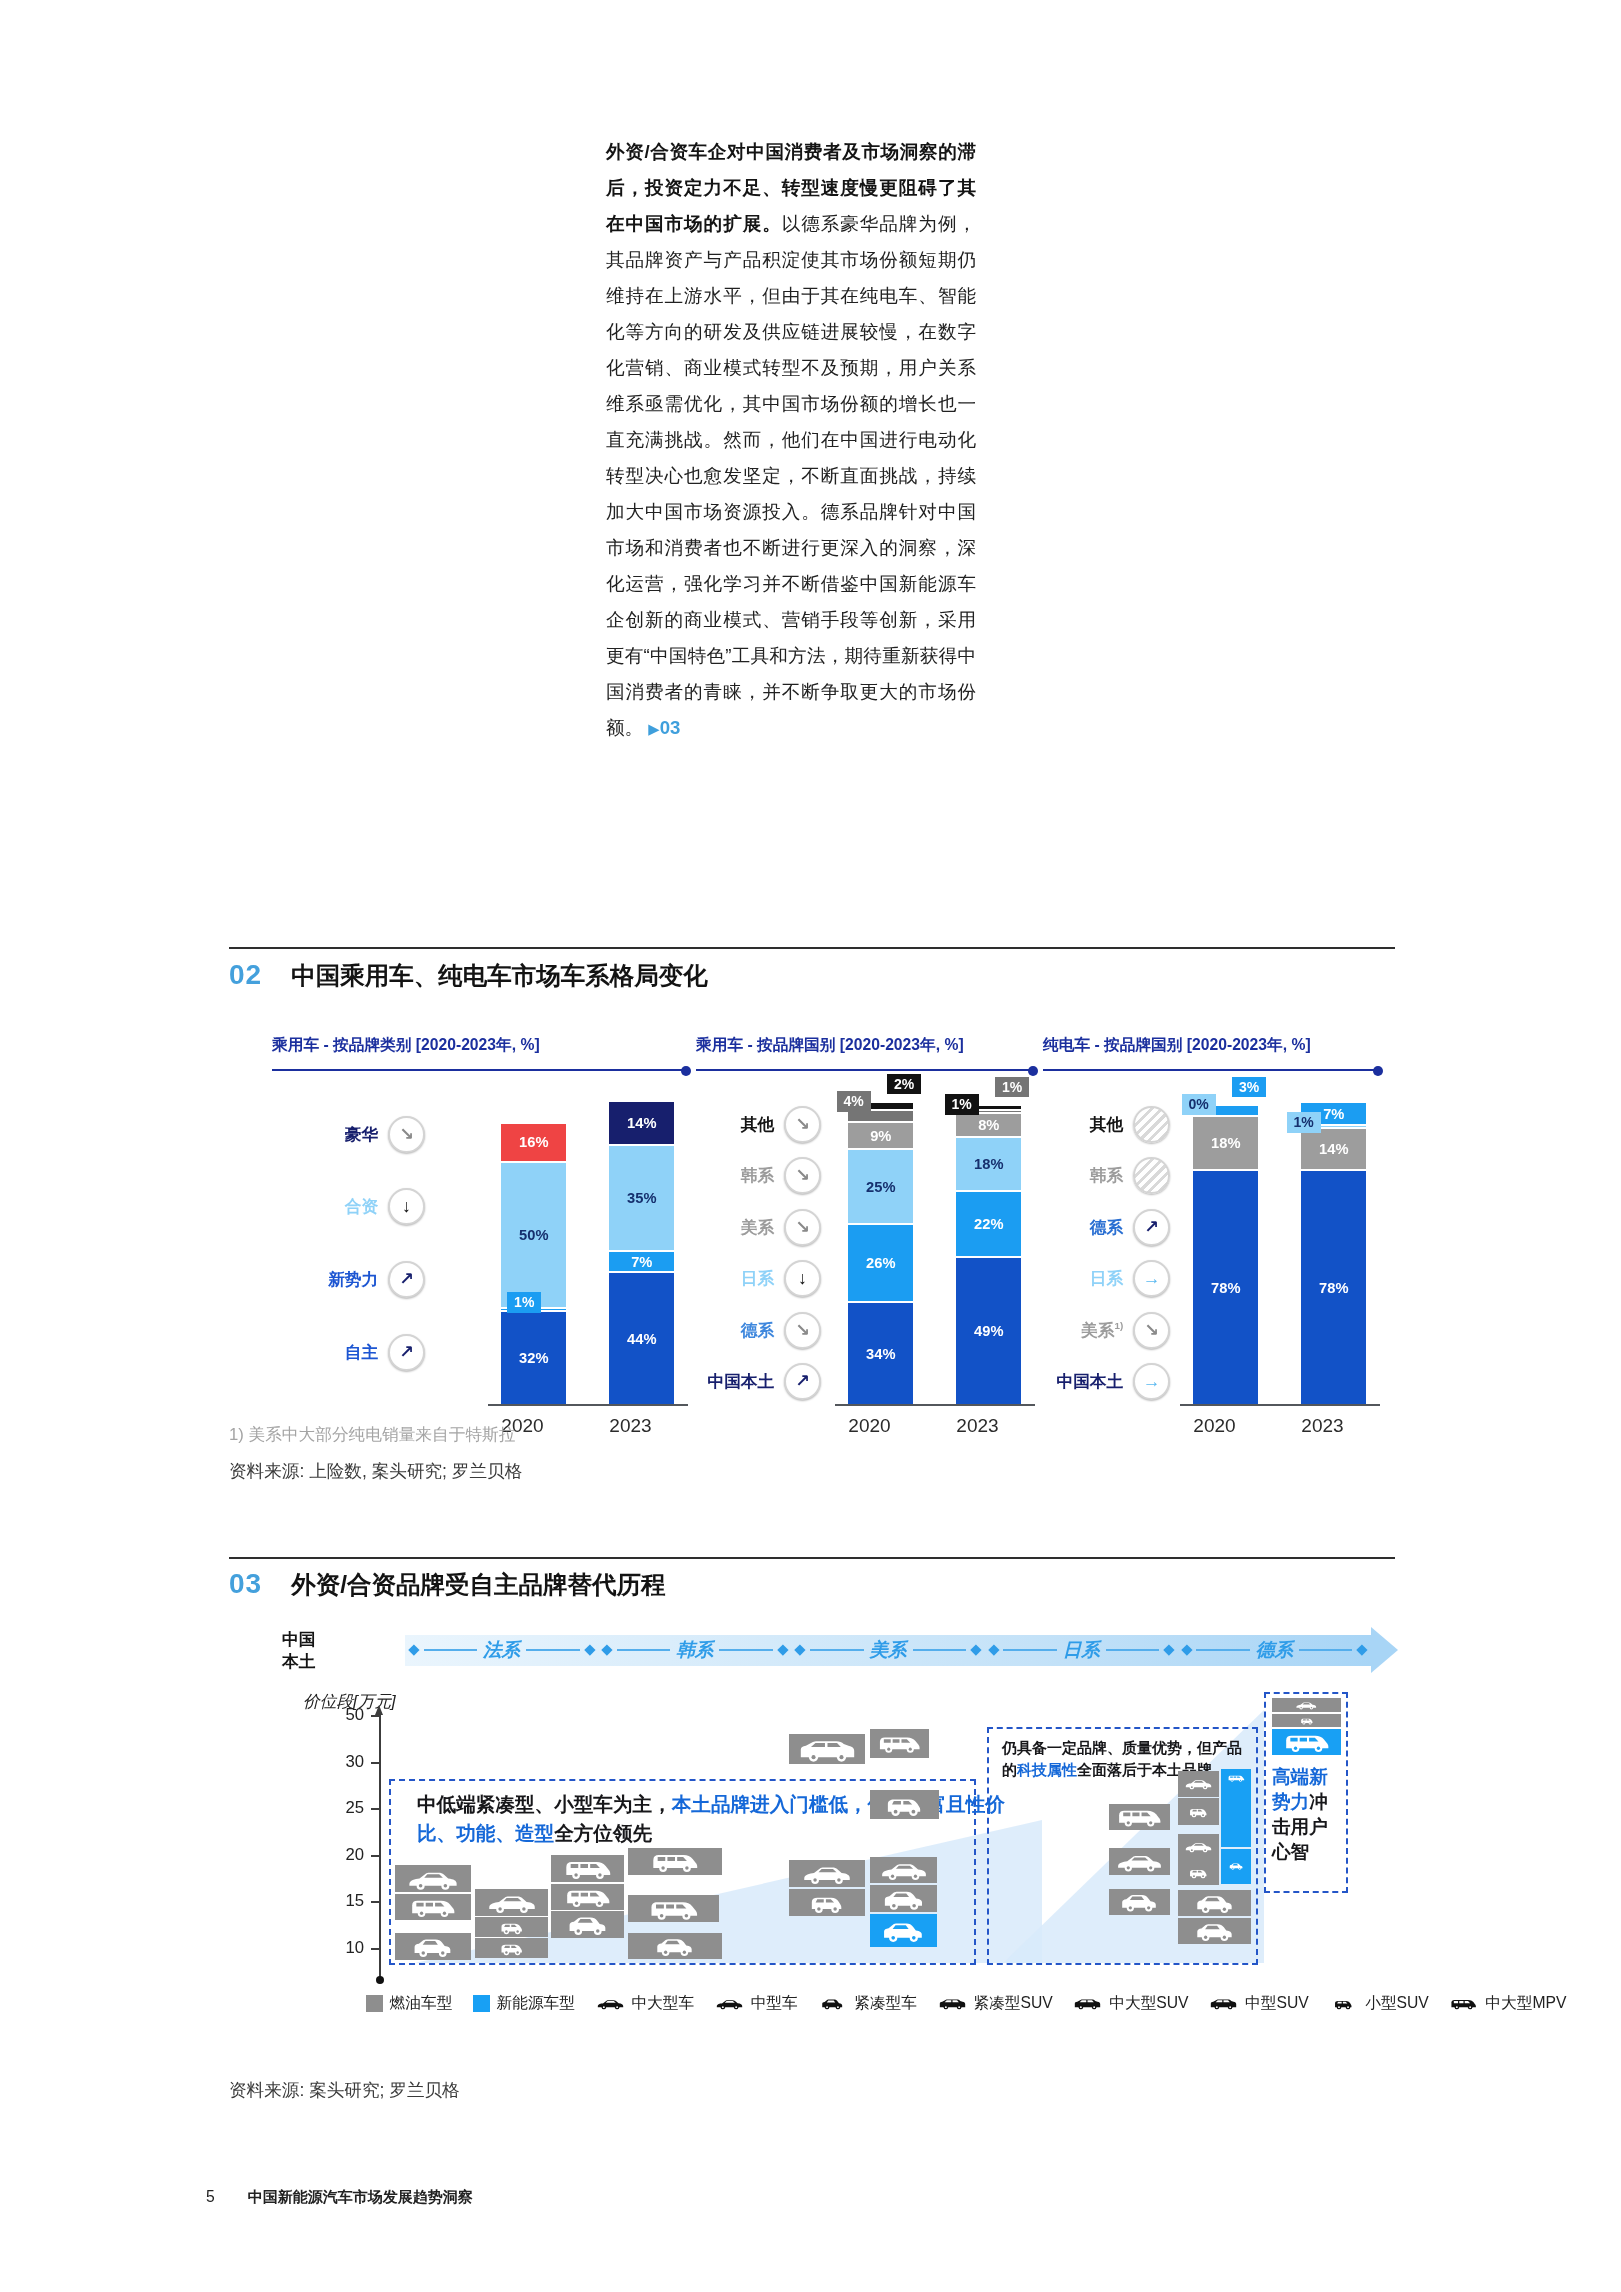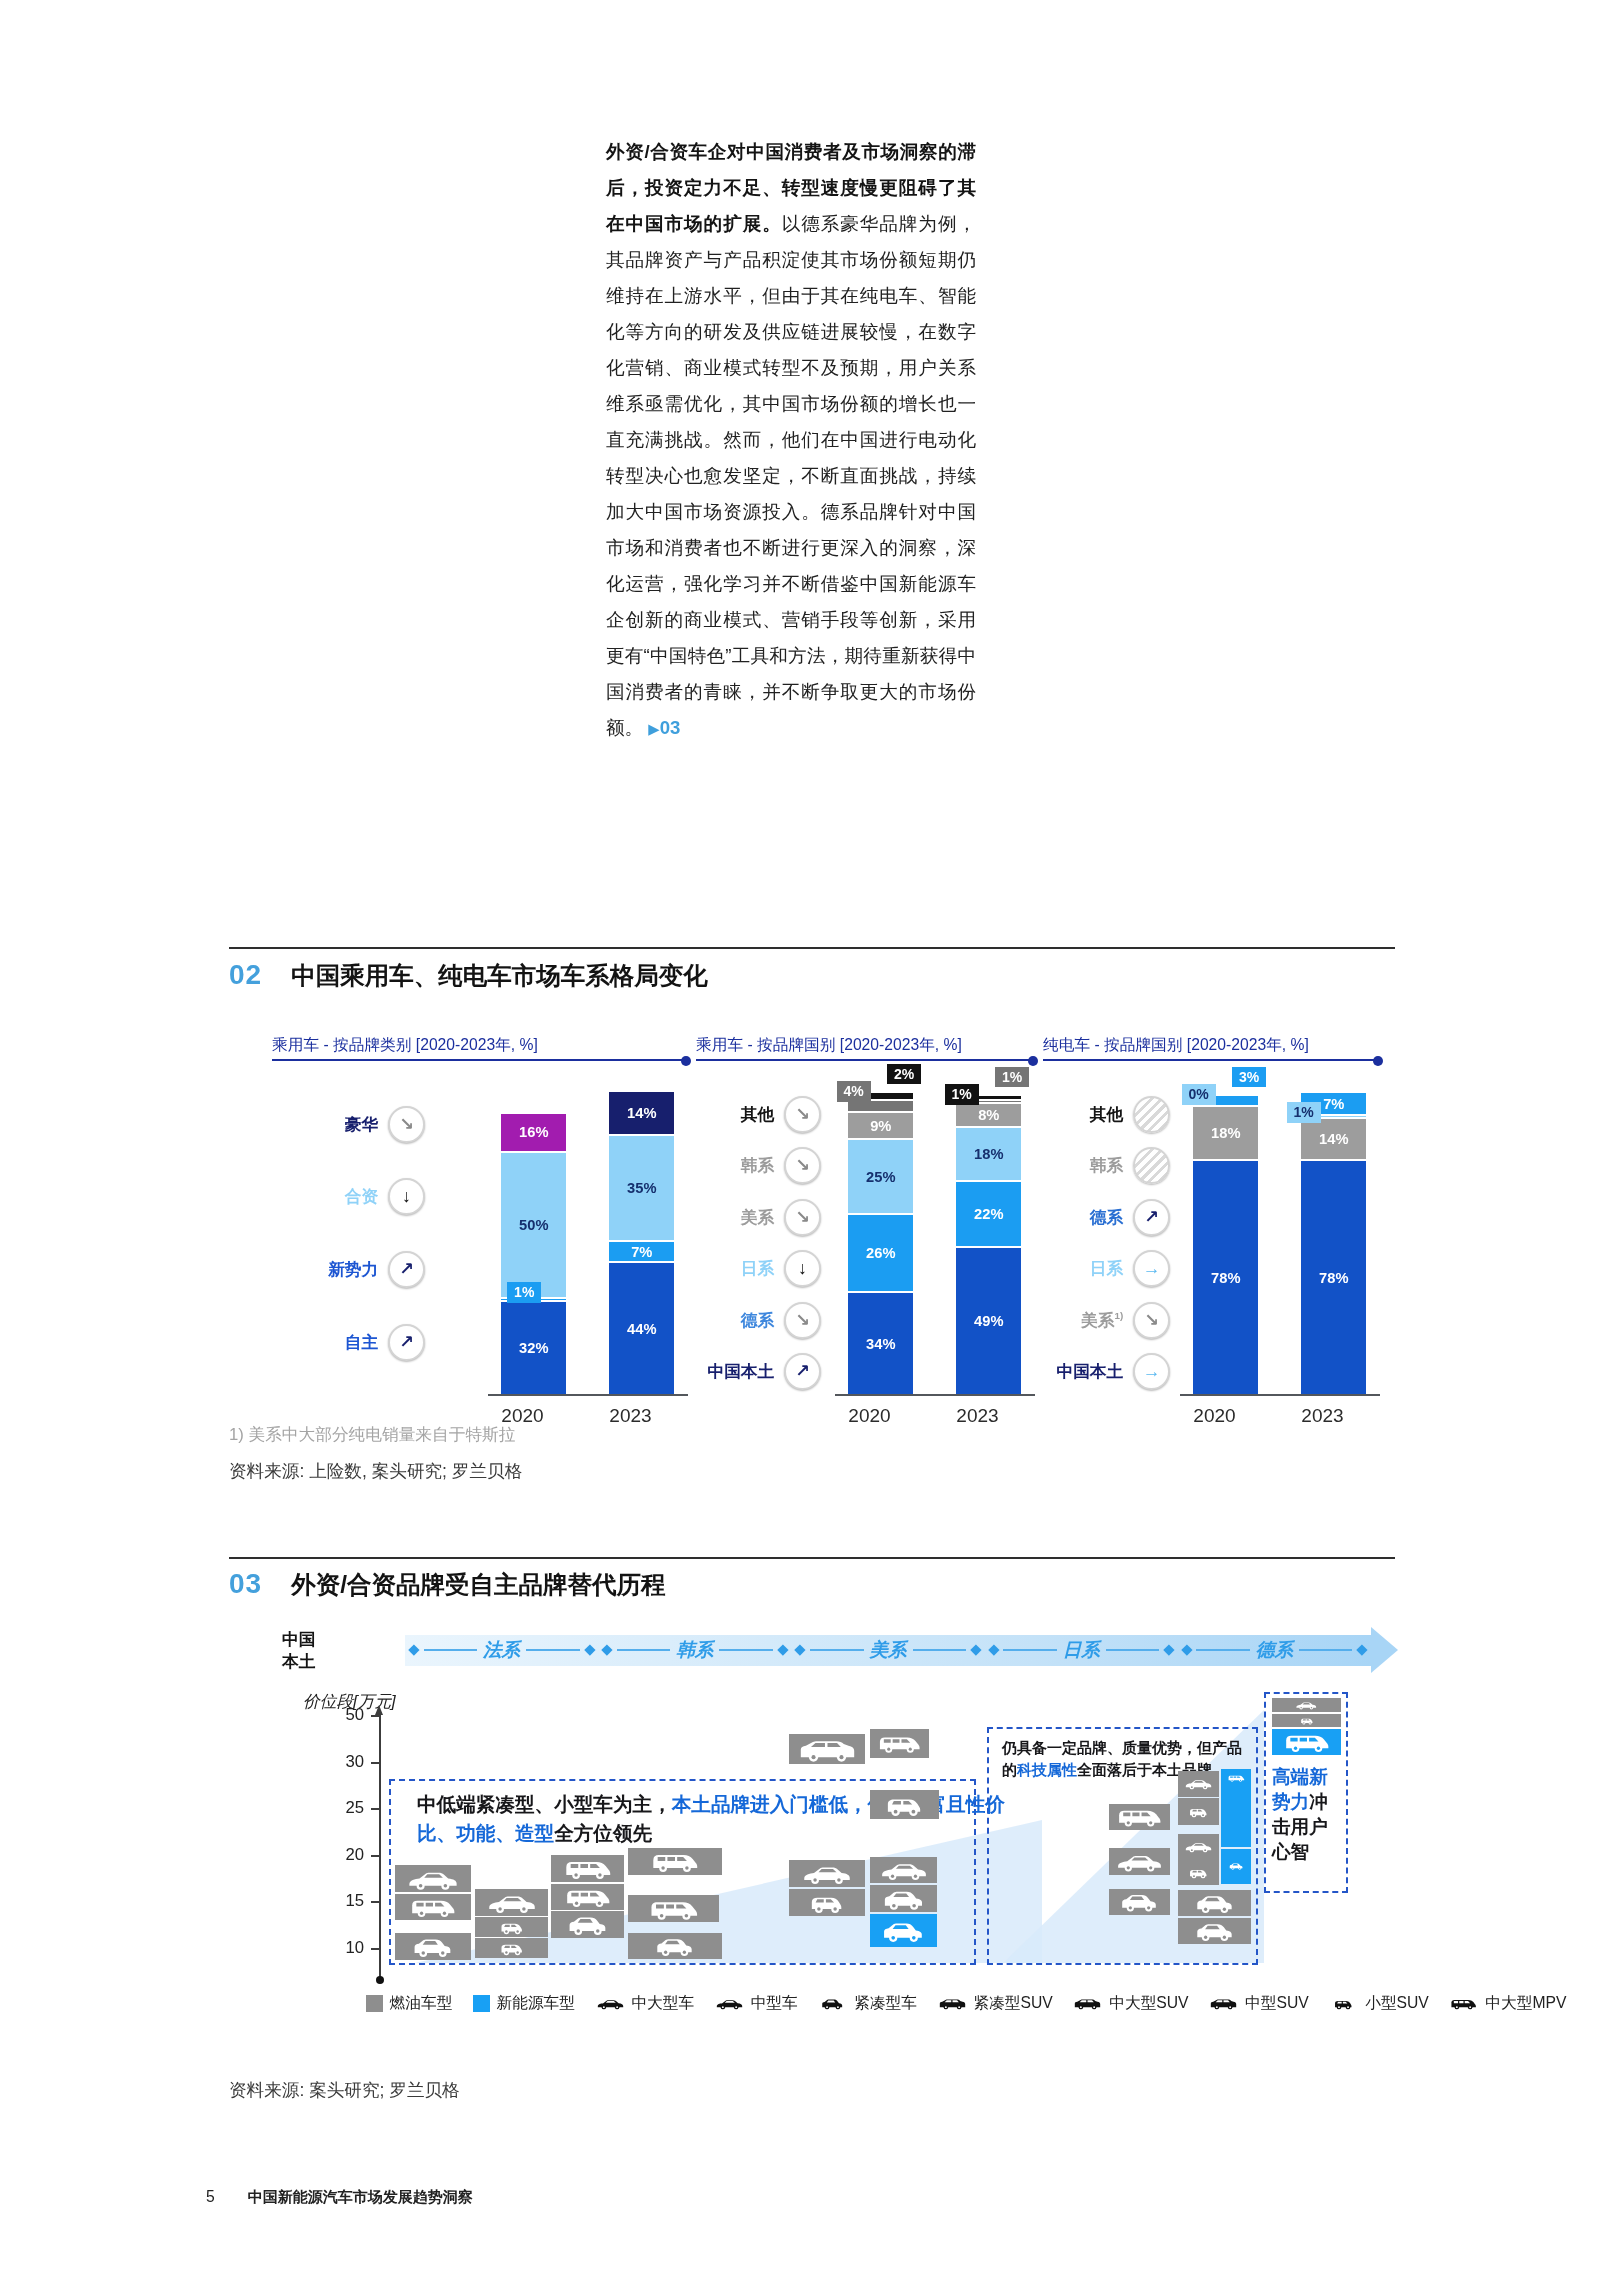--- a/index.html
+++ b/index.html
@@ -17,22 +17,22 @@
   .run-bold{font-weight:bold;color:#141414;}
   .run-link{color:#3f9fdc;font-weight:bold;}
   .run-tri{color:#3f9fdc;font-weight:bold;font-size:14.7px;}
   
   .rule{position:absolute;left:229px;width:1166px;height:2px;background:#2e2e2e;}
   .sec-head{position:absolute;left:229px;display:flex;align-items:baseline;gap:29px;}
   .sec-num{font-size:28px;font-weight:bold;color:#44a0dc;letter-spacing:1px;}
   .sec-title{font-size:24.5px;font-weight:bold;color:#131313;}
   
   .chart-panel{position:absolute;}
-  .panel-title{font-size:15.7px;font-weight:normal;color:#1b2f9e;white-space:nowrap;
-    padding-bottom:3px;border-bottom:2.9px solid #1b2f9e;position:relative;}
+  .panel-title{font-size:15.7px;font-weight:bold;color:#1b2f9e;white-space:nowrap;
+    padding-bottom:13px;border-bottom:2.9px solid #1b2f9e;position:relative;}
   .panel-title .dot{position:absolute;right:-2.9px;bottom:-6.9px;width:9.8px;height:9.8px;
     border-radius:50%;background:#1b2f9e;}
   .panel-body{display:flex;margin-top:29px;}
   .leg-col{display:flex;flex-direction:column;justify-content:space-between;}
   .leg-row{display:flex;align-items:center;justify-content:flex-end;gap:9.8px;}
   .leg-label{font-size:16.7px;font-weight:bold;white-space:nowrap;}
   .leg-label sup{font-size:9.8px;}
   .leg-circle{width:33px;height:33px;border-radius:50%;background:#fff;
     border:2px solid #d4d4d4;box-shadow:0 1px 2px rgba(0,0,0,.28);
     display:flex;align-items:center;justify-content:center;
@@ -124,21 +124,21 @@
             <div class="leg-circle" style="color: rgb(23, 31, 109);">↗</div>
           </div>
           <div class="leg-row">
             <div class="leg-label" style="color: rgb(28, 85, 210);">自主</div>
             <div class="leg-circle" style="color: rgb(23, 31, 109);">↗</div>
           </div>
         </div>
         <div class="chart-col">
           <div class="bars-area">
             <div class="barwrap">
-              <div class="seg" style="height: 38px; background: #a21caf; color: rgb(255, 255, 255); margin-top: 24px;">16%</div>
+              <div class="seg" style="height: 38px; background: #ef4444; color: rgb(255, 255, 255); margin-top: 24px;">16%</div>
               <div class="seg" style="height: 151px; background: rgb(143, 210, 248); border-top: 2px solid rgb(255, 255, 255); color: rgb(22, 48, 110);">50%</div>
               <div class="seg" style="height: 3px; background: rgb(27, 157, 242); border-top: 2px solid rgb(255, 255, 255);"></div>
               <div class="seg" style="height: 97px; background: rgb(18, 82, 199); border-top: 2px solid rgb(255, 255, 255); color: rgb(255, 255, 255);">32%</div>
               <div class="chip" style="background: rgb(27, 157, 242); color: rgb(255, 255, 255); left: 5.9px; top: 192px;">1%</div>
             </div>
             <div class="barwrap">
               <div class="seg" style="height: 42px; background: rgb(23, 31, 109); color: rgb(255, 255, 255);">14%</div>
               <div class="seg" style="height: 106px; background: rgb(143, 210, 248); border-top: 2px solid rgb(255, 255, 255); color: rgb(22, 48, 110);">35%</div>
               <div class="seg" style="height: 21px; background: rgb(27, 157, 242); border-top: 2px solid rgb(255, 255, 255); color: rgb(255, 255, 255);">7%</div>
               <div class="seg" style="height: 133px; background: rgb(18, 82, 199); border-top: 2px solid rgb(255, 255, 255); color: rgb(255, 255, 255);">44%</div>

